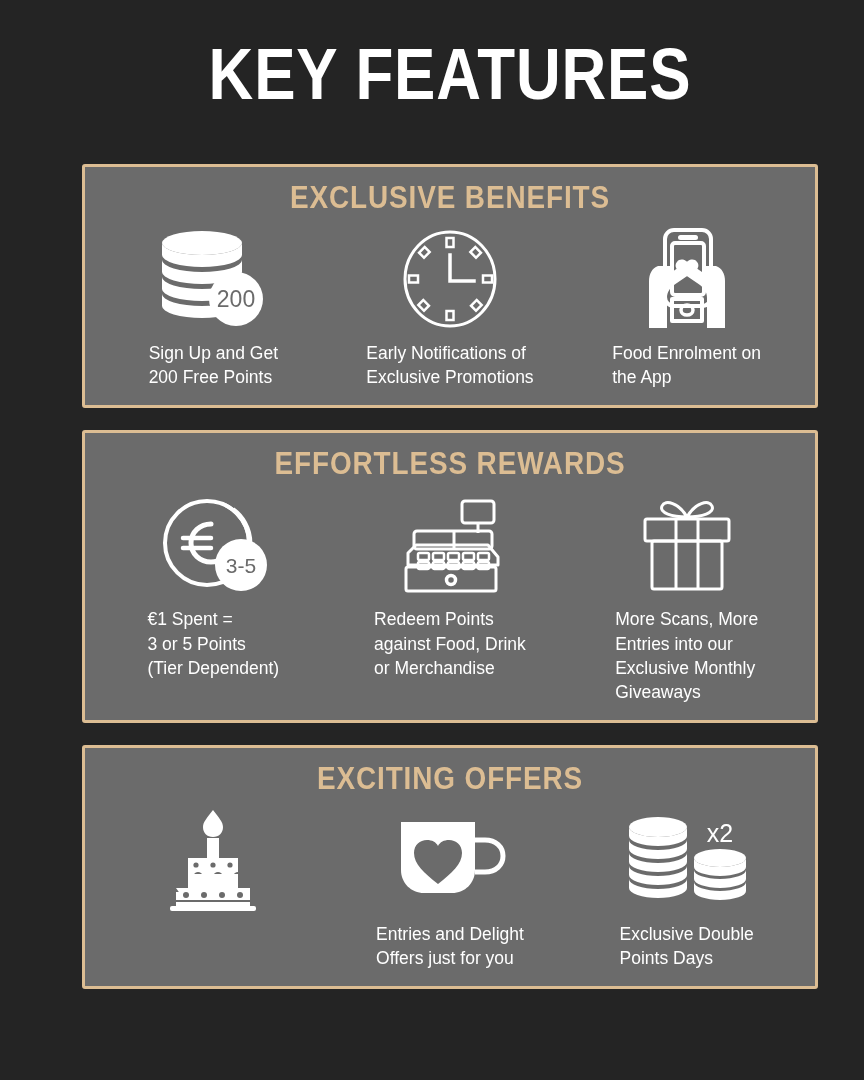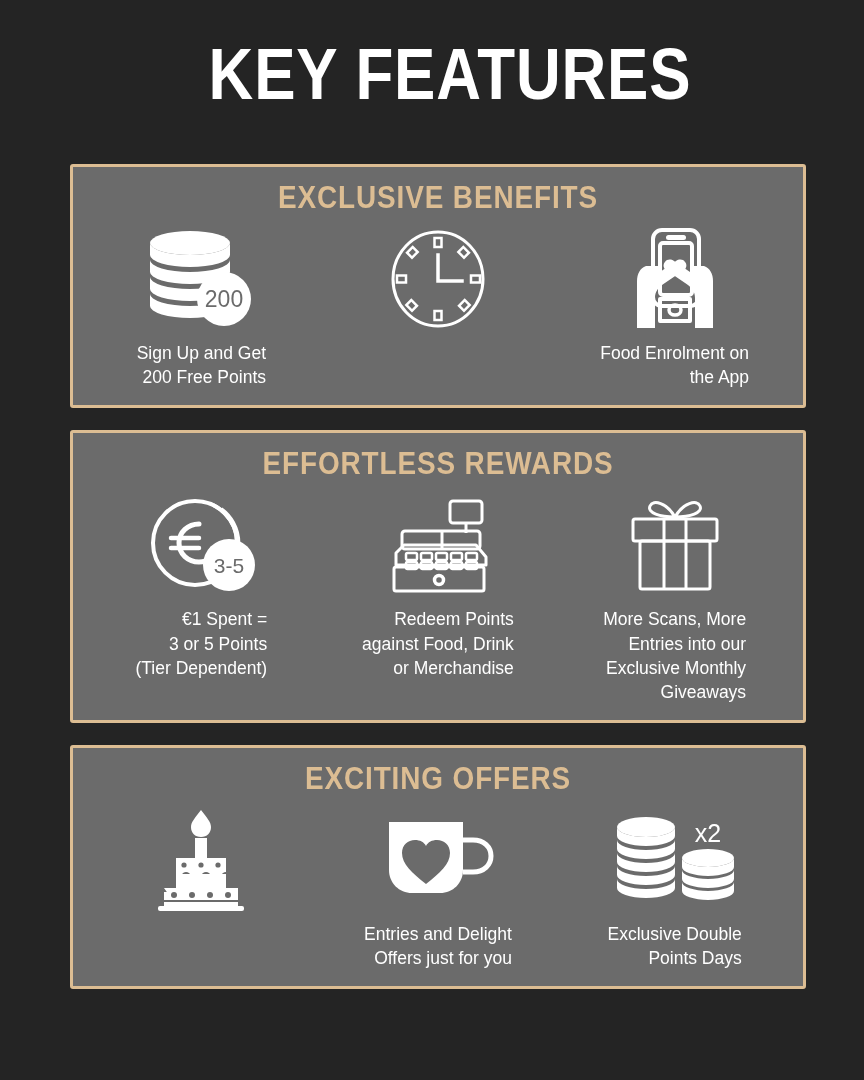--- a/index.html
+++ b/index.html
@@ -28,21 +28,21 @@
     font-weight: bold;
     letter-spacing: 1px;
     line-height: 1;
     padding-top: 38px;
     font-family: "Liberation Sans Narrow", "Liberation Sans", sans-serif;
     transform: scaleX(0.86);
     transform-origin: center top;
   }
   .panels {
     position: absolute;
-    left: 52px;
+    left: 64px;
     top: 164px;
     width: 736px;
   }
   .panel {
     background: #6b6b6b;
     border: 3px solid #dcbd93;
     border-radius: 3px;
     box-sizing: border-box;
     width: 736px;
     margin-bottom: 22px;
@@ -74,21 +74,21 @@
     height: 112px;
     display: flex;
     align-items: center;
     justify-content: center;
     margin-bottom: 6px;
   }
   .caption {
     color: #ffffff;
     font-size: 17.5px;
     line-height: 1.38;
-    text-align: right;
+    text-align: left;
     white-space: pre-line;
   }
   svg { display: block; }
 </style>
 </head>
 <body>
 
 <div class="page">
 
   <div class="main-title">KEY FEATURES</div>
@@ -129,20 +129,22 @@
                 <rect x="48.5" y="84" width="7" height="9"></rect>
                 <rect x="85" y="48.5" width="9" height="7"></rect>
                 <rect x="11" y="48.5" width="9" height="7"></rect>
                 <rect x="74" y="22" width="8" height="7" transform="rotate(45 78 25)"></rect>
                 <rect x="22" y="22" width="8" height="7" transform="rotate(-45 26 25)"></rect>
                 <rect x="74" y="75" width="8" height="7" transform="rotate(-45 78 78)"></rect>
                 <rect x="22" y="75" width="8" height="7" transform="rotate(45 26 78)"></rect>
               </g>
             </svg>
           </div>
+          <div class="caption">Early Notifications of
+Exclusive Promotions</div>
         </div>
 
         <div class="card">
           <div class="icon-box">
             <svg width="106" height="106" viewBox="0 0 106 106">
               <g fill="none" stroke="#ffffff" stroke-width="4" stroke-linejoin="round">
                 <rect x="31" y="4" width="46" height="76" rx="9"></rect>
                 <rect x="38" y="17" width="32" height="52" rx="3"></rect>
               </g>
               <rect x="44" y="9" width="20" height="5" rx="2.5" fill="#ffffff"></rect>

